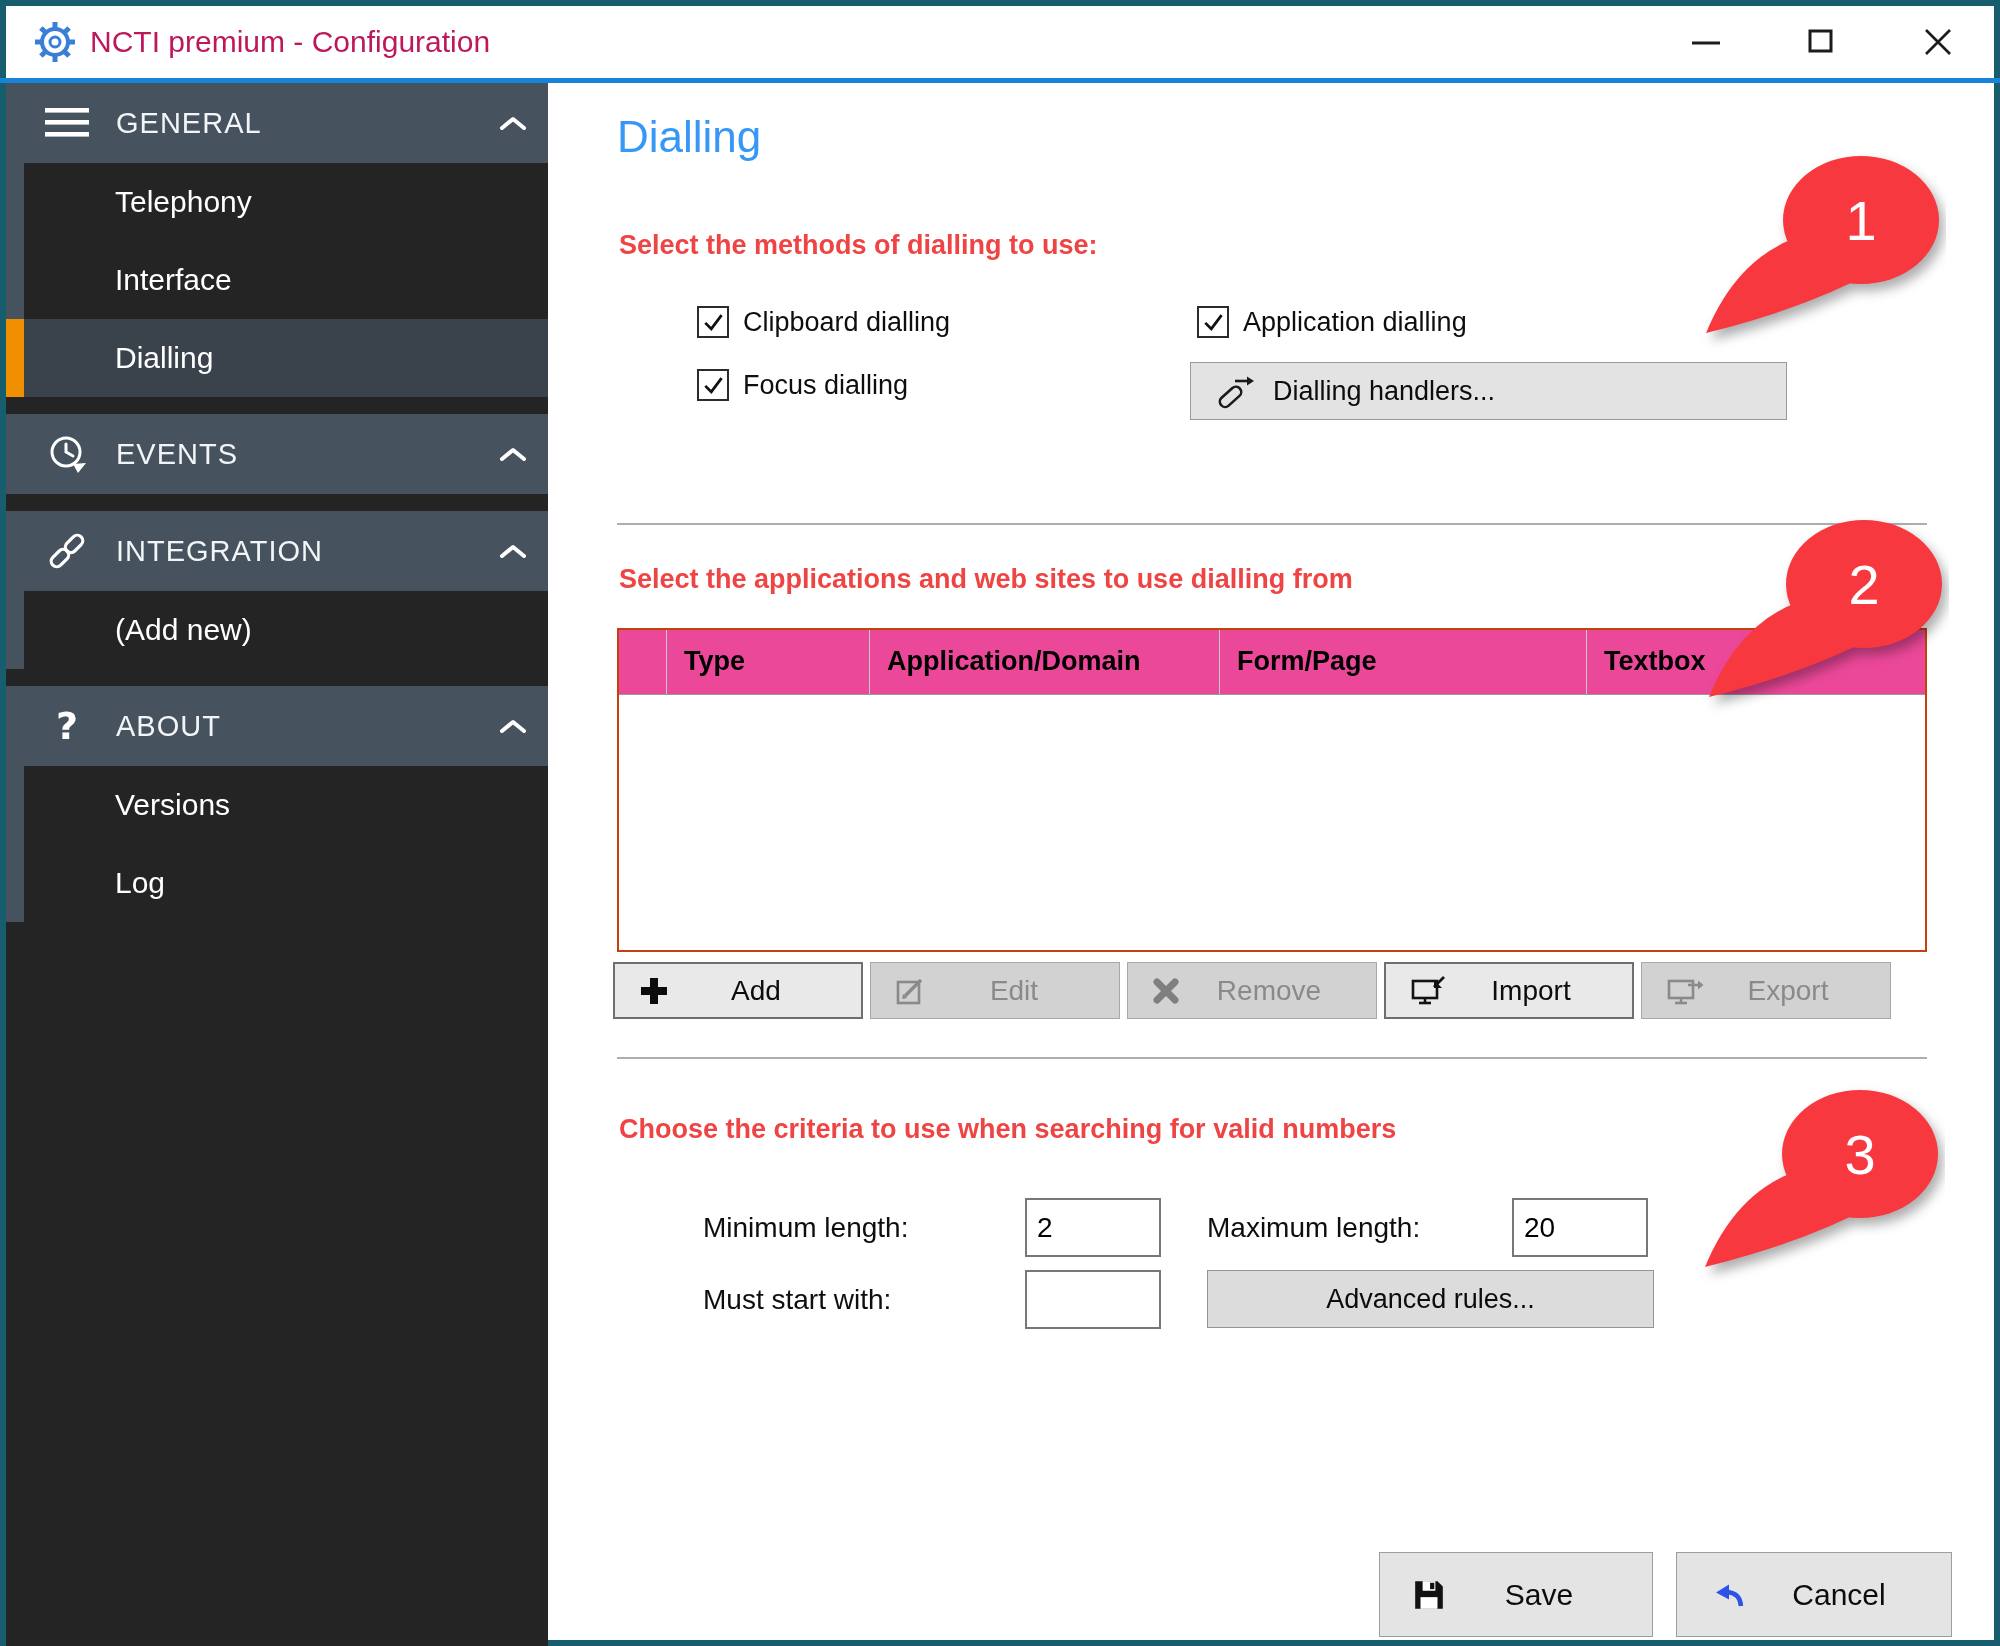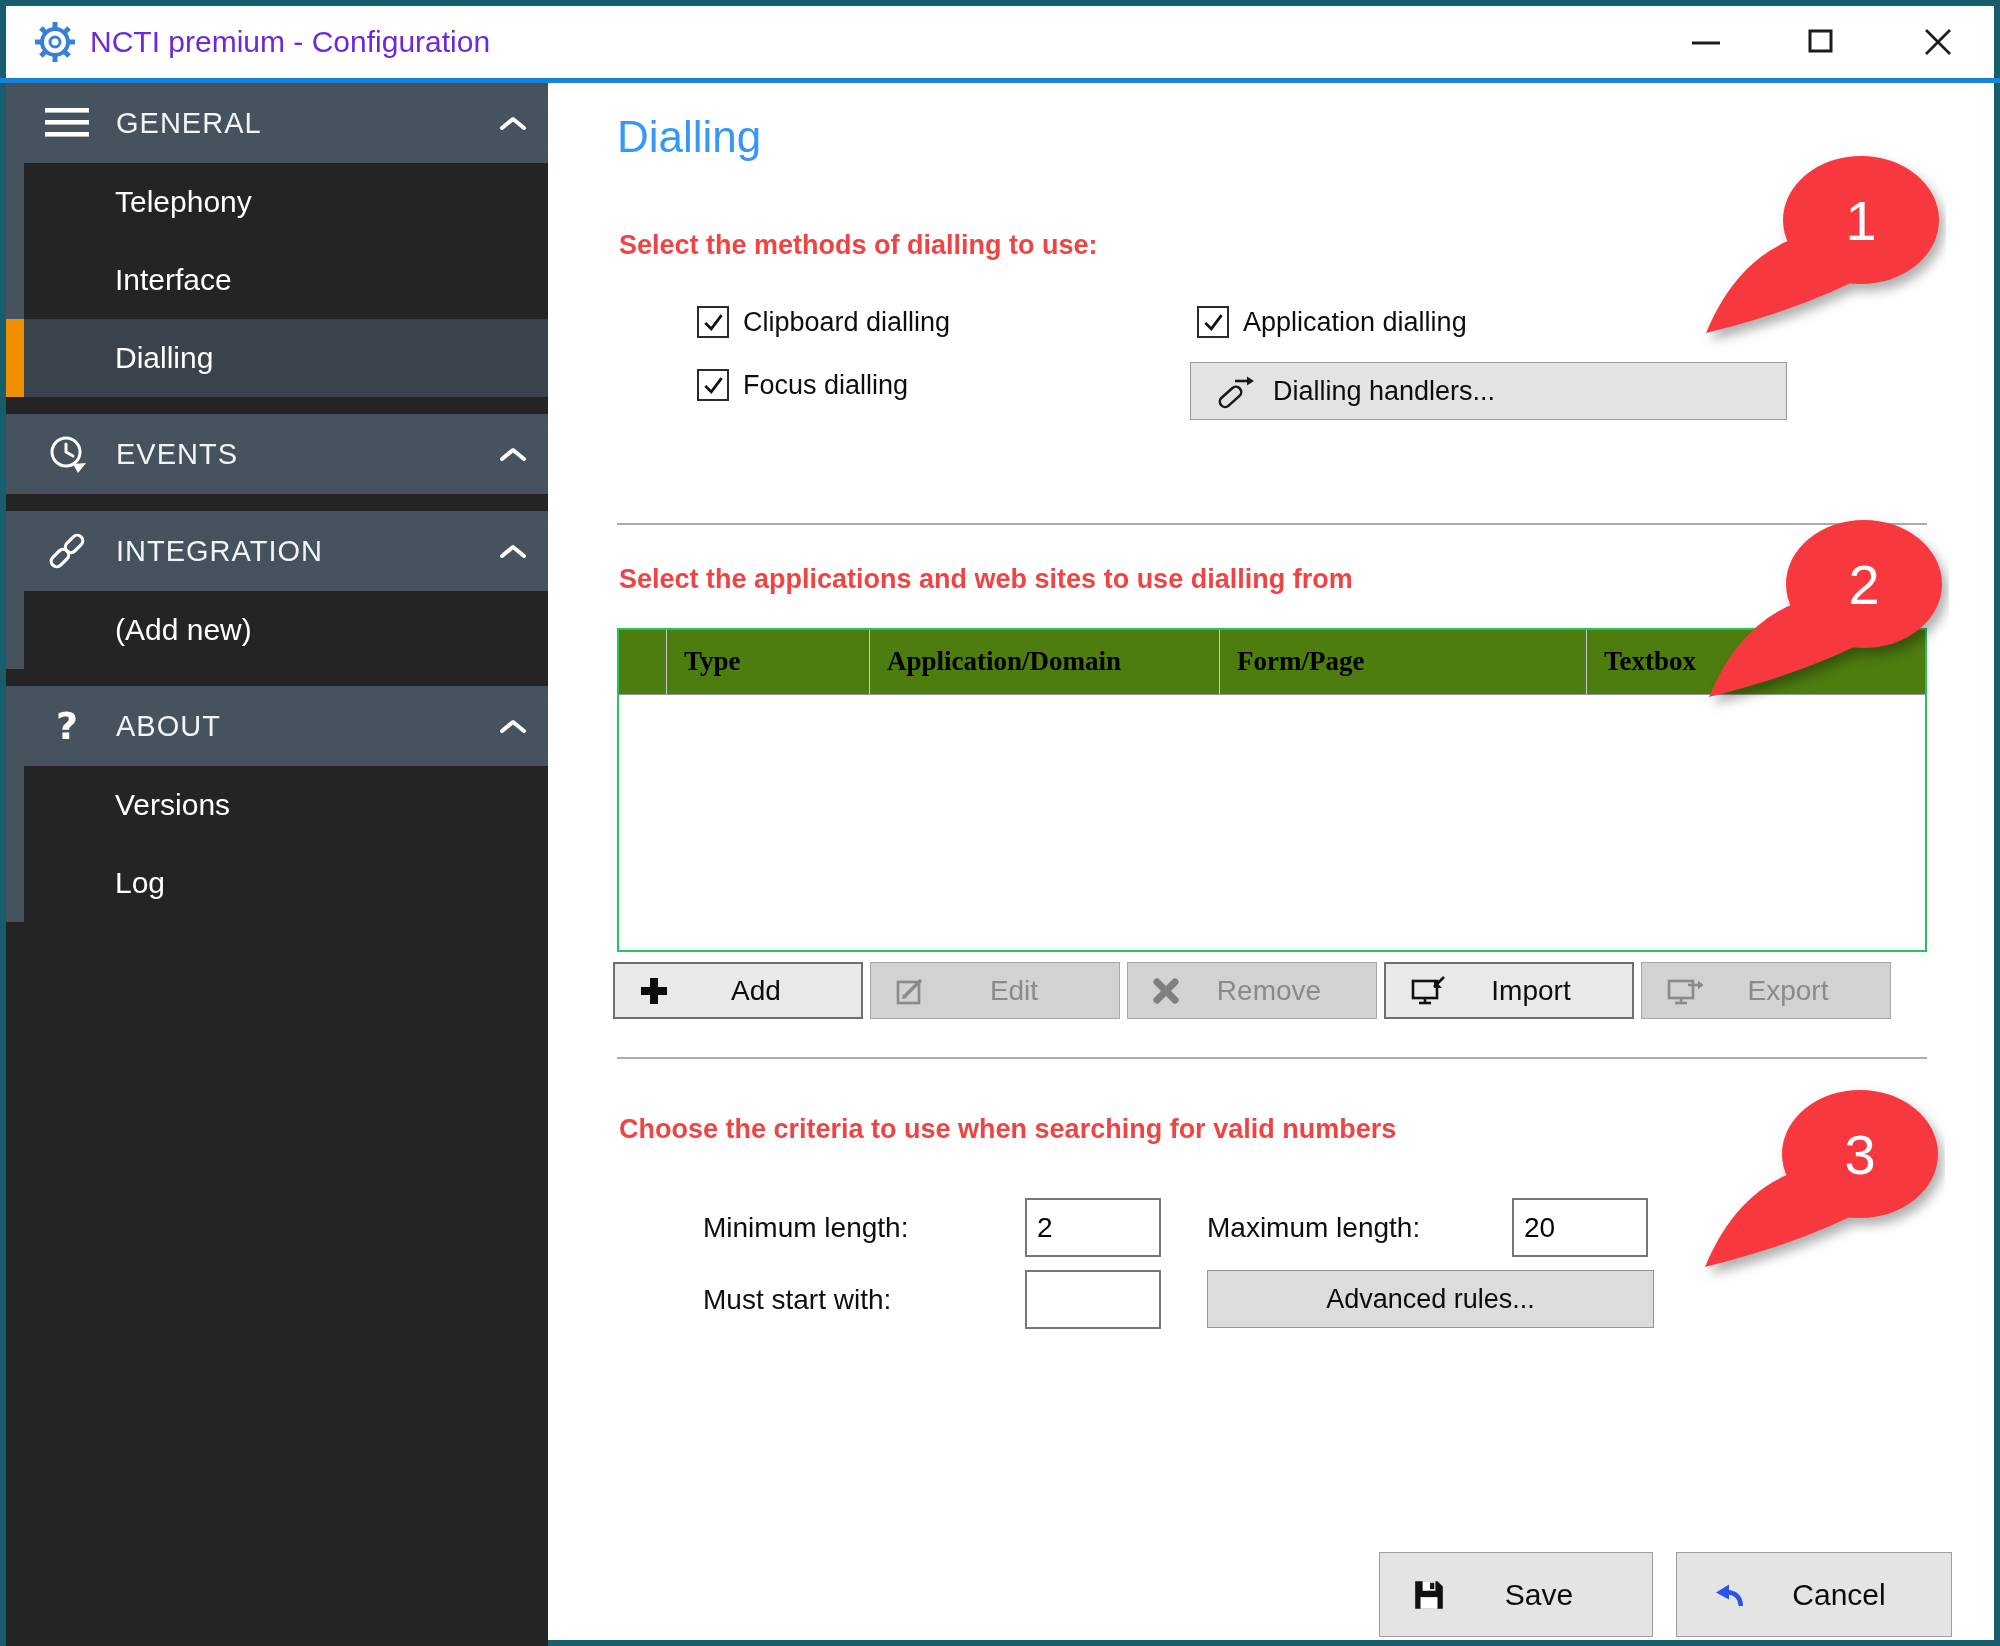--- a/index.html
+++ b/index.html
@@ -7,21 +7,21 @@
         font-family:"Liberation Sans",sans-serif;overflow:hidden;}
   
   .win-border{position:absolute;background:#165d6e;}
   .wb-top{left:0;top:0;width:2000px;height:6px;}
   .wb-left{left:0;top:0;width:6px;height:1646px;}
   .wb-right{left:1994px;top:0;width:6px;height:1646px;}
   .wb-bottom{left:0;top:1640px;width:2000px;height:6px;}
   .titlebar{position:absolute;left:6px;top:6px;width:1988px;height:72px;background:#fff;}
   .title-gear{position:absolute;left:26px;top:13px;width:46px;height:46px;}
   .title-text{position:absolute;left:84px;top:0;height:72px;line-height:72px;
-              font-size:30px;color:#6d28d9;}
+              font-size:30px;color:#be185d;}
   .win-ctl{position:absolute;top:6px;width:92px;height:72px;display:flex;
            align-items:center;justify-content:center;}
   .ctl-min{left:1660px;} .ctl-max{left:1775px;} .ctl-close{left:1892px;}
   .accent-line{position:absolute;left:0;top:78px;width:2000px;height:5px;background:#1783d9;}
 
   
   .sidebar{position:absolute;left:6px;top:83px;width:542px;height:1645px;
            background:#242424;color:#fff;}
   .sb-header{position:relative;height:80px;background:#46525d;display:flex;
              align-items:center;padding-left:36px;box-sizing:border-box;}
@@ -42,21 +42,21 @@
   .section-label{position:absolute;font-size:27px;font-weight:600;color:#ef4444;}
   .cbx-row{position:absolute;display:flex;align-items:center;gap:14px;}
   .cbx{width:28px;height:28px;border:2px solid #2b2b2b;background:#fff;flex:0 0 auto;
        display:flex;align-items:center;justify-content:center;}
   .cbx-label{font-size:27px;color:#0e0e0e;}
   .gray-btn{position:absolute;background:#e3e3e3;border:1px solid #9a9a9a;
             box-sizing:border-box;display:flex;align-items:center;font-size:27px;color:#0c0c0c;}
   .sep{position:absolute;left:617px;width:1310px;height:2px;background:#adadad;}
 
   .table{position:absolute;left:617px;top:628px;width:1306px;height:320px;
-         border:2px solid #22c55e;background:#4d7c0f;box-sizing:content-box;font-family:Liberation Serif, serif;}
+         border:2px solid #c2410c;background:#ec4899;box-sizing:content-box;}
   .thead{display:flex;height:64px;border-bottom:1px solid #999;}
   .th{box-sizing:border-box;border-right:1px solid #c9c9c9;line-height:63px;
       padding-left:17px;font-size:27px;font-weight:600;color:#000;white-space:nowrap;overflow:hidden;}
   .th.c0{width:48px;padding-left:0;}
   .th.c1{width:203px;} .th.c2{width:350px;} .th.c3{width:367px;}
   .th.c4{width:338px;border-right:none;}
   .tbody{height:255px;background:#fff;}
 
   .tb-btn{position:absolute;top:962px;width:250px;height:57px;box-sizing:border-box;
           display:flex;align-items:center;padding:0 18px 0 24px;font-size:28px;}

